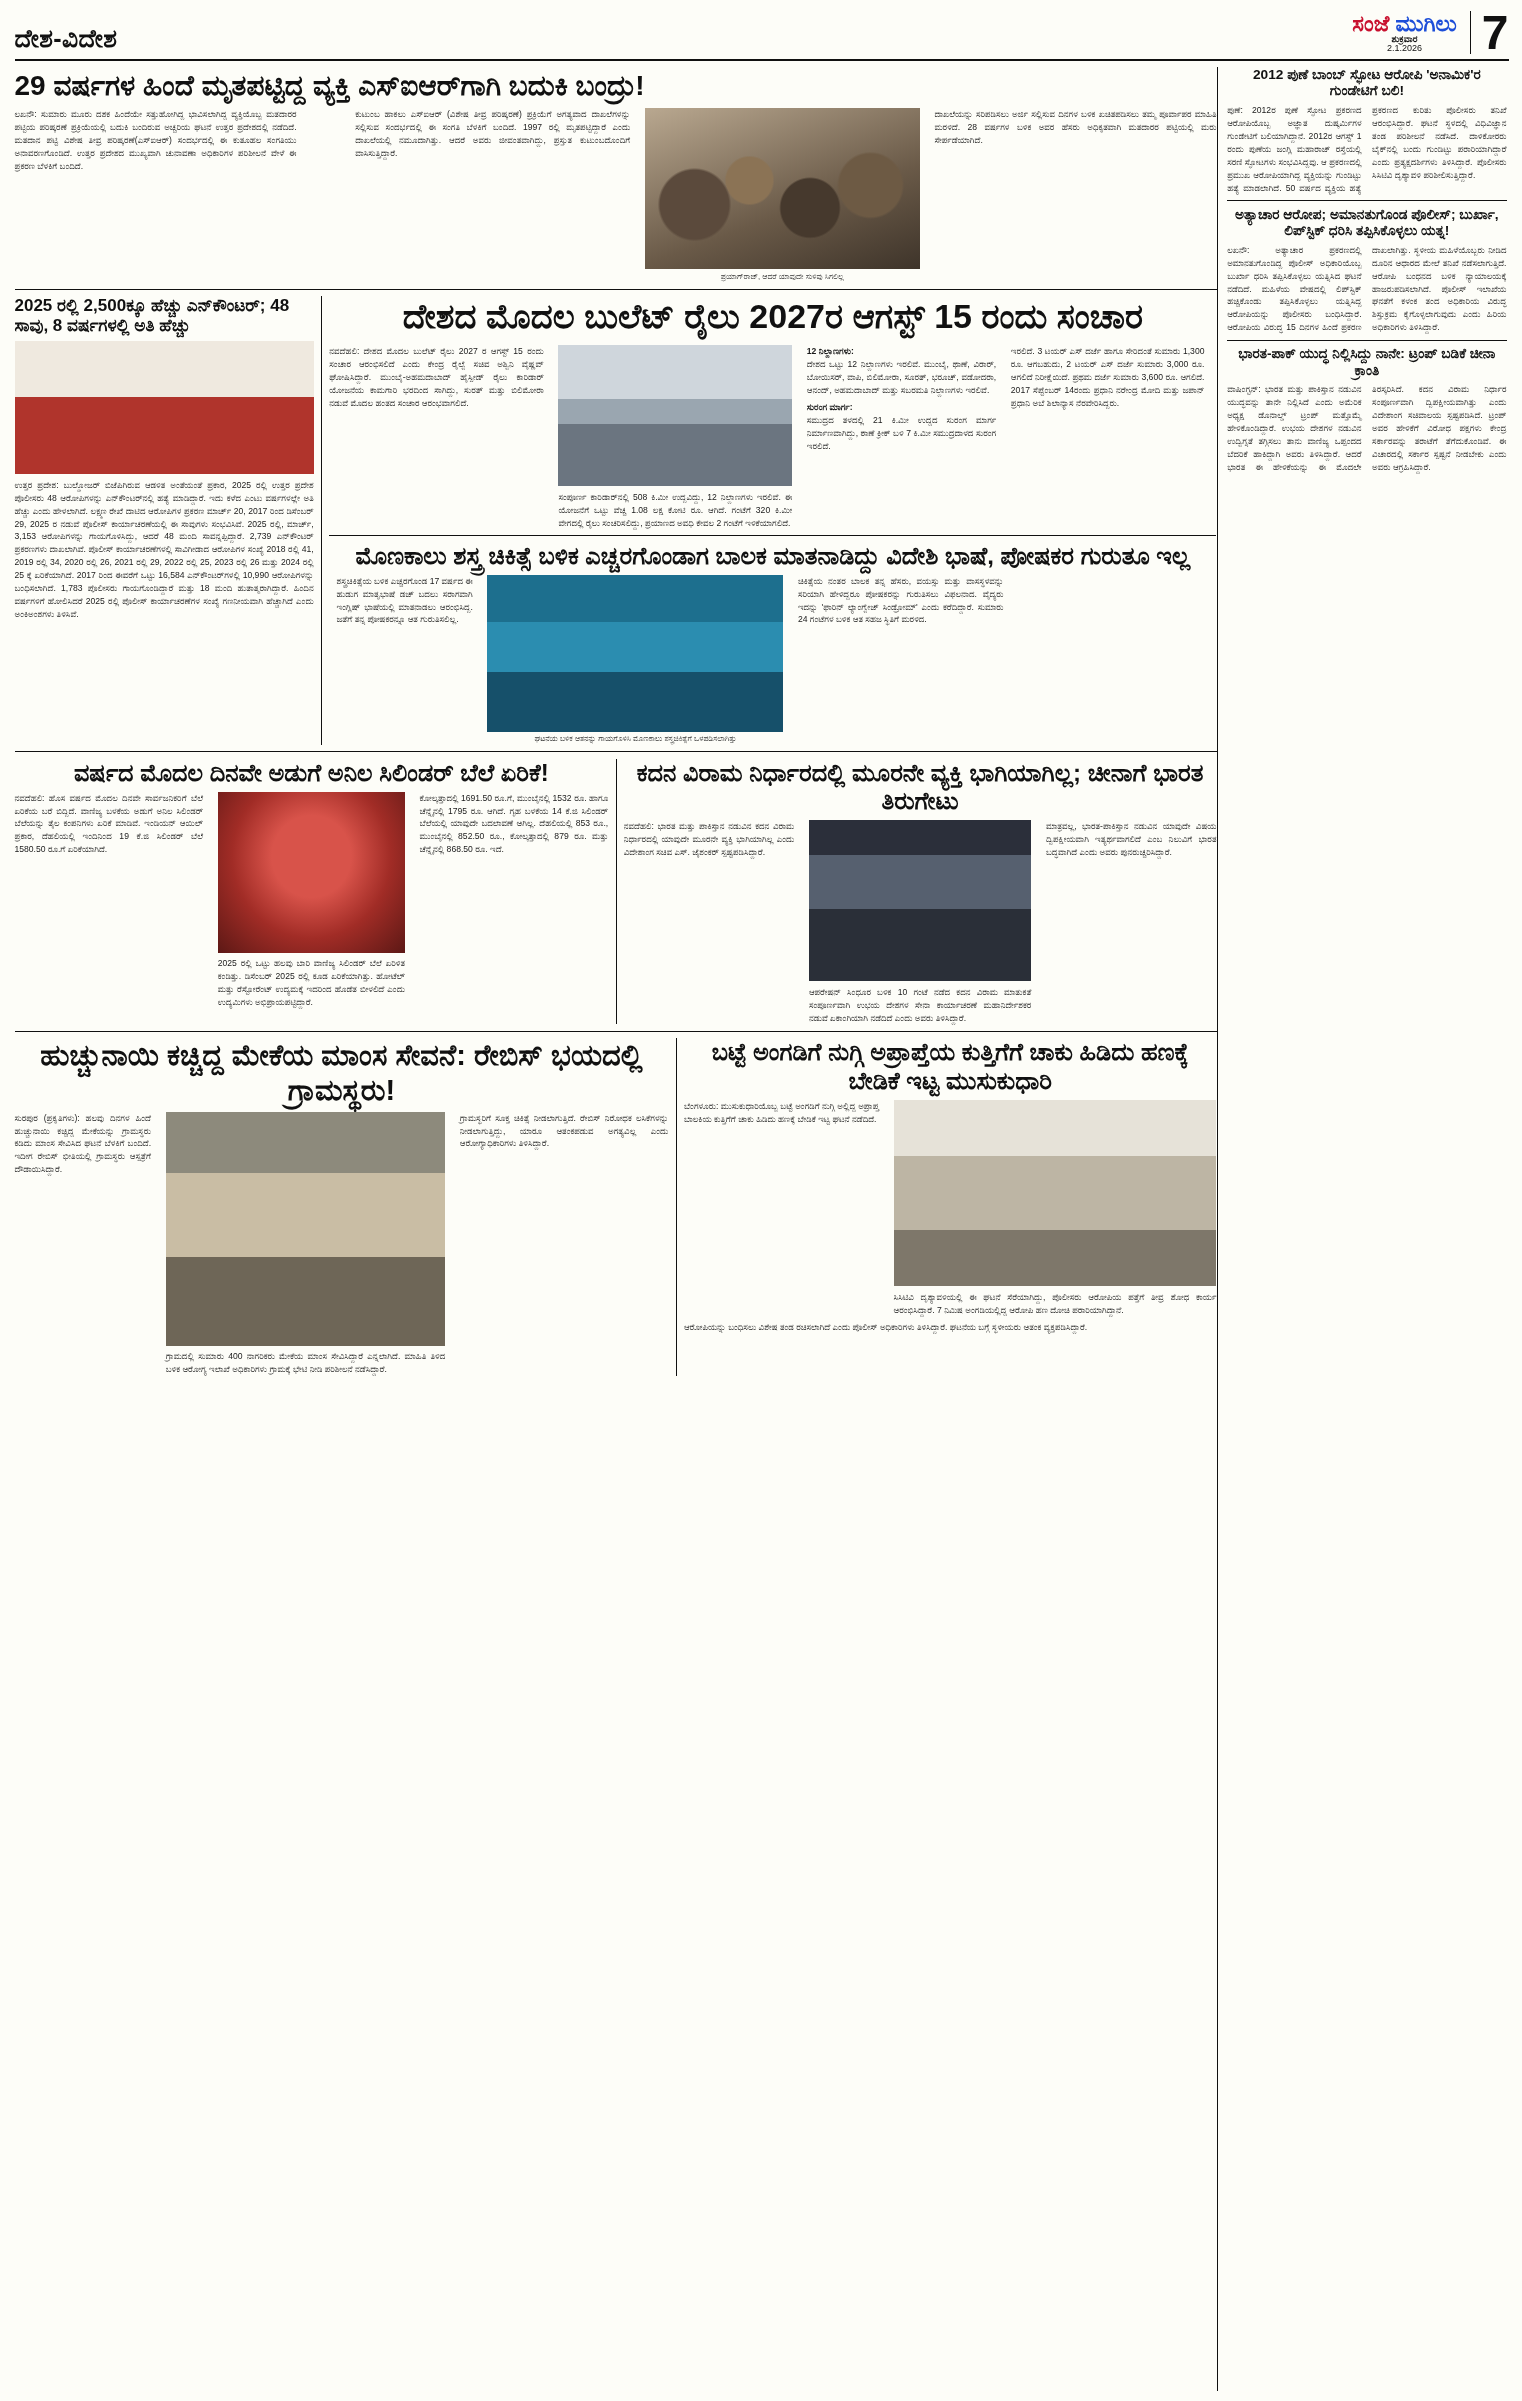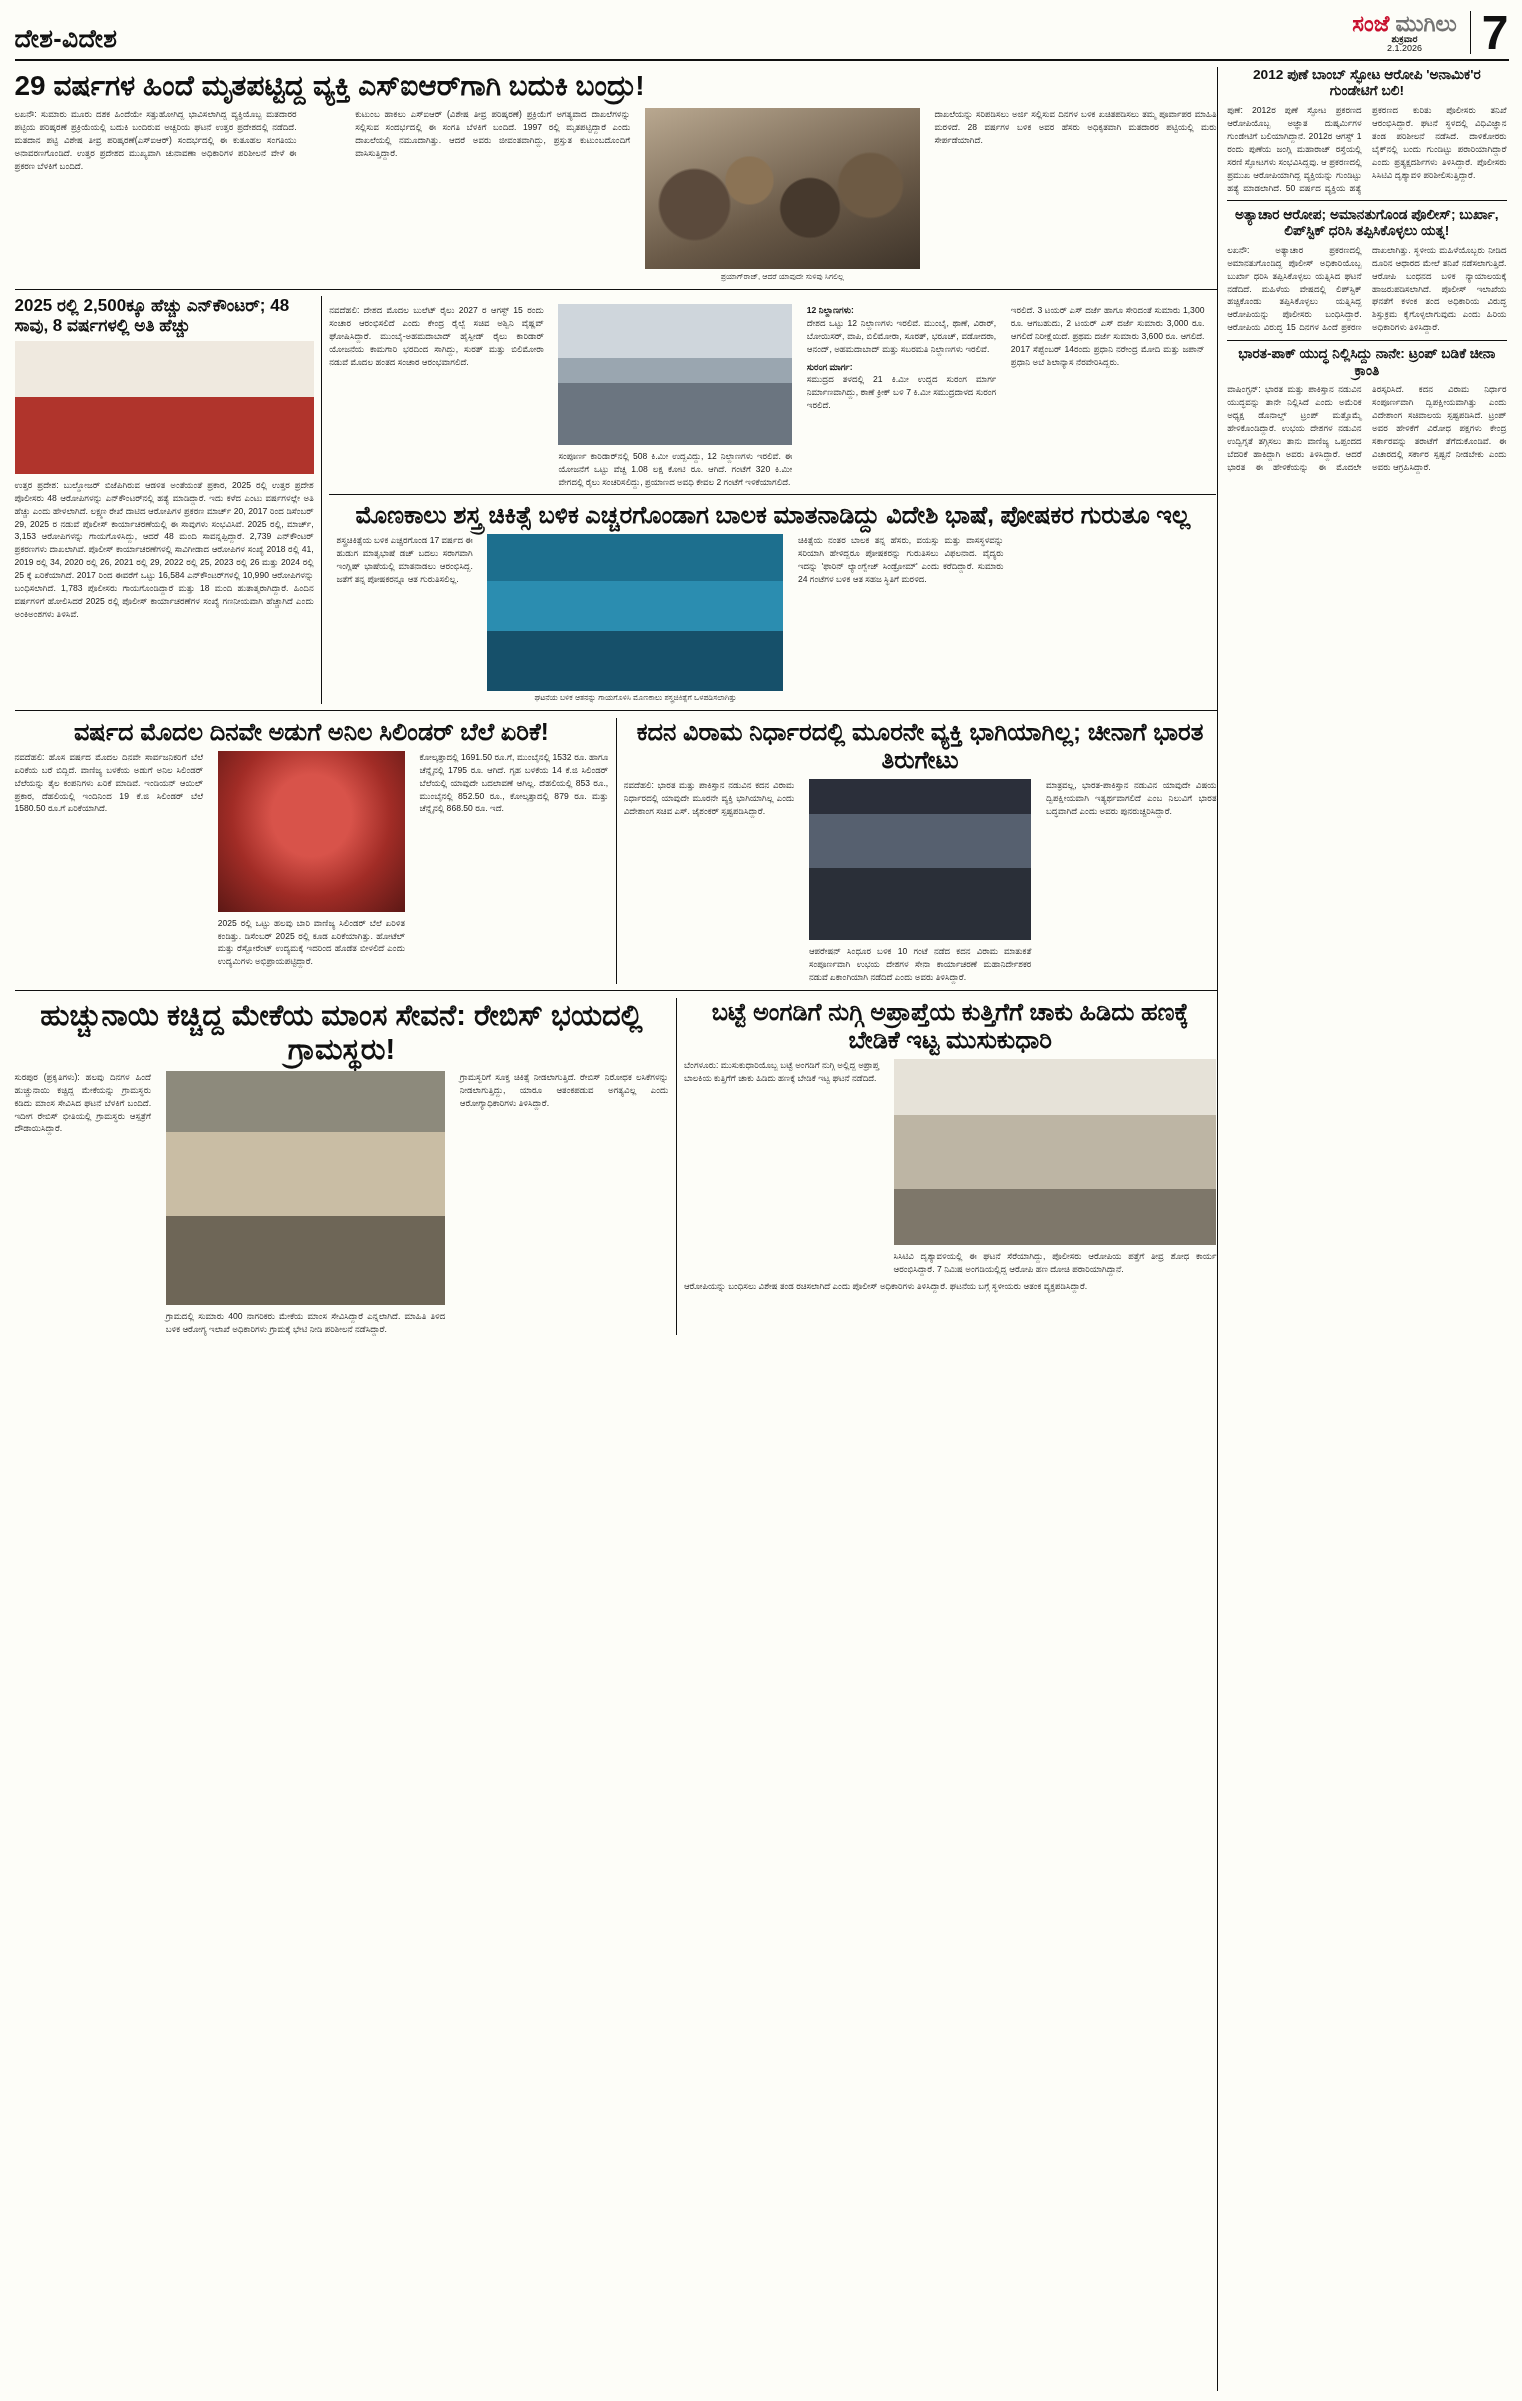--- a/index.html
+++ b/index.html
@@ -17,21 +17,21 @@
   
   .masthead {
     display:flex; align-items:flex-end; justify-content:space-between;
     border-bottom:2.4px solid #111; padding-bottom:4.8px; margin-bottom:6px;
   }
   .masthead-left { font-size:25px; font-weight:bold; letter-spacing:0.4px; padding-top:6.5px;}
   .masthead-right { display:flex; align-items:center; gap:8px; }
   .logo-block { text-align:center; line-height:1.05; }
   .logo-line { font-size:22px; font-weight:bold; }
   .logo-line .red { color:#c8102e; }
-  .logo-line .green { color:#737373; }
+  .logo-line .green { color:#1d4ed8; }
   .logo-sub { font-size:9px; font-weight:bold; }
   .logo-date { font-size:9px; }
   .page-no {
     font-size:48px; font-weight:bold; line-height:.9;
     border-left:1.6px solid #111; padding-left:11.3px; margin-left:4.8px;
   }
 
   .cols { display:flex; }
   .col { padding:0 7.3px; }
 
@@ -127,20 +127,21 @@
 
       <div class="cols">
 
         <div class="col" style="width:25.5%;padding-left:0;">
           <div class="headline hl-sm">2025 ರಲ್ಲಿ 2,500ಕ್ಕೂ ಹೆಚ್ಚು ಎನ್‌ಕೌಂಟರ್; 48 ಸಾವು, 8 ವರ್ಷಗಳಲ್ಲಿ ಅತಿ ಹೆಚ್ಚು</div>
           <div class="photo ph-gun mt6" style="height:133px;"></div>
           <div class="body-text mt6">ಉತ್ತರ ಪ್ರದೇಶ: ಬುಲ್ಡೋಜರ್ ಬಿಜೆಪಿಗಿರುವ ಆಡಳಿತ ಅಂತೆಯಂತೆ ಪ್ರಕಾರ, 2025 ರಲ್ಲಿ ಉತ್ತರ ಪ್ರದೇಶ ಪೊಲೀಸರು 48 ಆರೋಪಿಗಳನ್ನು ಎನ್‌ಕೌಂಟರ್‌ನಲ್ಲಿ ಹತ್ಯೆ ಮಾಡಿದ್ದಾರೆ. ಇದು ಕಳೆದ ಎಂಟು ವರ್ಷಗಳಲ್ಲೇ ಅತಿ ಹೆಚ್ಚು ಎಂದು ಹೇಳಲಾಗಿದೆ. ಲಕ್ಷ್ಮಣ ರೇಖೆ ದಾಟಿದ ಆರೋಪಿಗಳ ಪ್ರಕರಣ ಮಾರ್ಚ್ 20, 2017 ರಿಂದ ಡಿಸೆಂಬರ್ 29, 2025 ರ ನಡುವೆ ಪೊಲೀಸ್ ಕಾರ್ಯಾಚರಣೆಯಲ್ಲಿ ಈ ಸಾವುಗಳು ಸಂಭವಿಸಿವೆ. 2025 ರಲ್ಲಿ, ಮಾರ್ಚ್, 3,153 ಆರೋಪಿಗಳನ್ನು ಗಾಯಗೊಳಿಸಿದ್ದು, ಆದರೆ 48 ಮಂದಿ ಸಾವನ್ನಪ್ಪಿದ್ದಾರೆ. 2,739 ಎನ್‌ಕೌಂಟರ್ ಪ್ರಕರಣಗಳು ದಾಖಲಾಗಿವೆ. ಪೊಲೀಸ್ ಕಾರ್ಯಾಚರಣೆಗಳಲ್ಲಿ ಸಾವಿಗೀಡಾದ ಆರೋಪಿಗಳ ಸಂಖ್ಯೆ 2018 ರಲ್ಲಿ 41, 2019 ರಲ್ಲಿ 34, 2020 ರಲ್ಲಿ 26, 2021 ರಲ್ಲಿ 29, 2022 ರಲ್ಲಿ 25, 2023 ರಲ್ಲಿ 26 ಮತ್ತು 2024 ರಲ್ಲಿ 25 ಕ್ಕೆ ಏರಿಕೆಯಾಗಿದೆ. 2017 ರಿಂದ ಈವರೆಗೆ ಒಟ್ಟು 16,584 ಎನ್‌ಕೌಂಟರ್‌ಗಳಲ್ಲಿ 10,990 ಆರೋಪಿಗಳನ್ನು ಬಂಧಿಸಲಾಗಿದೆ. 1,783 ಪೊಲೀಸರು ಗಾಯಗೊಂಡಿದ್ದಾರೆ ಮತ್ತು 18 ಮಂದಿ ಹುತಾತ್ಮರಾಗಿದ್ದಾರೆ. ಹಿಂದಿನ ವರ್ಷಗಳಿಗೆ ಹೋಲಿಸಿದರೆ 2025 ರಲ್ಲಿ ಪೊಲೀಸ್ ಕಾರ್ಯಾಚರಣೆಗಳ ಸಂಖ್ಯೆ ಗಣನೀಯವಾಗಿ ಹೆಚ್ಚಾಗಿದೆ ಎಂದು ಅಂಕಿಅಂಶಗಳು ತಿಳಿಸಿವೆ.</div>
         </div>
 
         <div class="col" style="width:74.5%;border-left:0.8px solid #111;padding-right:0;">
+          <div class="headline hl-xl center" style="font-size:34px;line-height:1.2;">ದೇಶದ ಮೊದಲ ಬುಲೆಟ್ ರೈಲು 2027ರ ಆಗಸ್ಟ್ 15 ರಂದು ಸಂಚಾರ</div>
           <div class="cols mt10">
             <div class="col" style="width:25%;padding-left:0;">
               <div class="body-text">ನವದೆಹಲಿ: ದೇಶದ ಮೊದಲ ಬುಲೆಟ್ ರೈಲು 2027 ರ ಆಗಸ್ಟ್ 15 ರಂದು ಸಂಚಾರ ಆರಂಭಿಸಲಿದೆ ಎಂದು ಕೇಂದ್ರ ರೈಲ್ವೆ ಸಚಿವ ಅಶ್ವಿನಿ ವೈಷ್ಣವ್ ಘೋಷಿಸಿದ್ದಾರೆ. ಮುಂಬೈ-ಅಹಮದಾಬಾದ್ ಹೈಸ್ಪೀಡ್ ರೈಲು ಕಾರಿಡಾರ್ ಯೋಜನೆಯ ಕಾಮಗಾರಿ ಭರದಿಂದ ಸಾಗಿದ್ದು, ಸುರತ್ ಮತ್ತು ಬಿಲಿಮೋರಾ ನಡುವೆ ಮೊದಲ ಹಂತದ ಸಂಚಾರ ಆರಂಭವಾಗಲಿದೆ.</div>
             </div>
             <div class="col" style="width:28%;">
               <div class="photo ph-train" style="height:141px;"></div>
               <div class="body-text mt6">ಸಂಪೂರ್ಣ ಕಾರಿಡಾರ್‌ನಲ್ಲಿ 508 ಕಿ.ಮೀ ಉದ್ದವಿದ್ದು, 12 ನಿಲ್ದಾಣಗಳು ಇರಲಿವೆ. ಈ ಯೋಜನೆಗೆ ಒಟ್ಟು ವೆಚ್ಚ 1.08 ಲಕ್ಷ ಕೋಟಿ ರೂ. ಆಗಿದೆ. ಗಂಟೆಗೆ 320 ಕಿ.ಮೀ ವೇಗದಲ್ಲಿ ರೈಲು ಸಂಚರಿಸಲಿದ್ದು, ಪ್ರಯಾಣದ ಅವಧಿ ಕೇವಲ 2 ಗಂಟೆಗೆ ಇಳಿಕೆಯಾಗಲಿದೆ.</div>
             </div>
             <div class="col" style="width:23%;">
               <div class="body-text" style="font-weight:bold;">12 ನಿಲ್ದಾಣಗಳು:</div>

